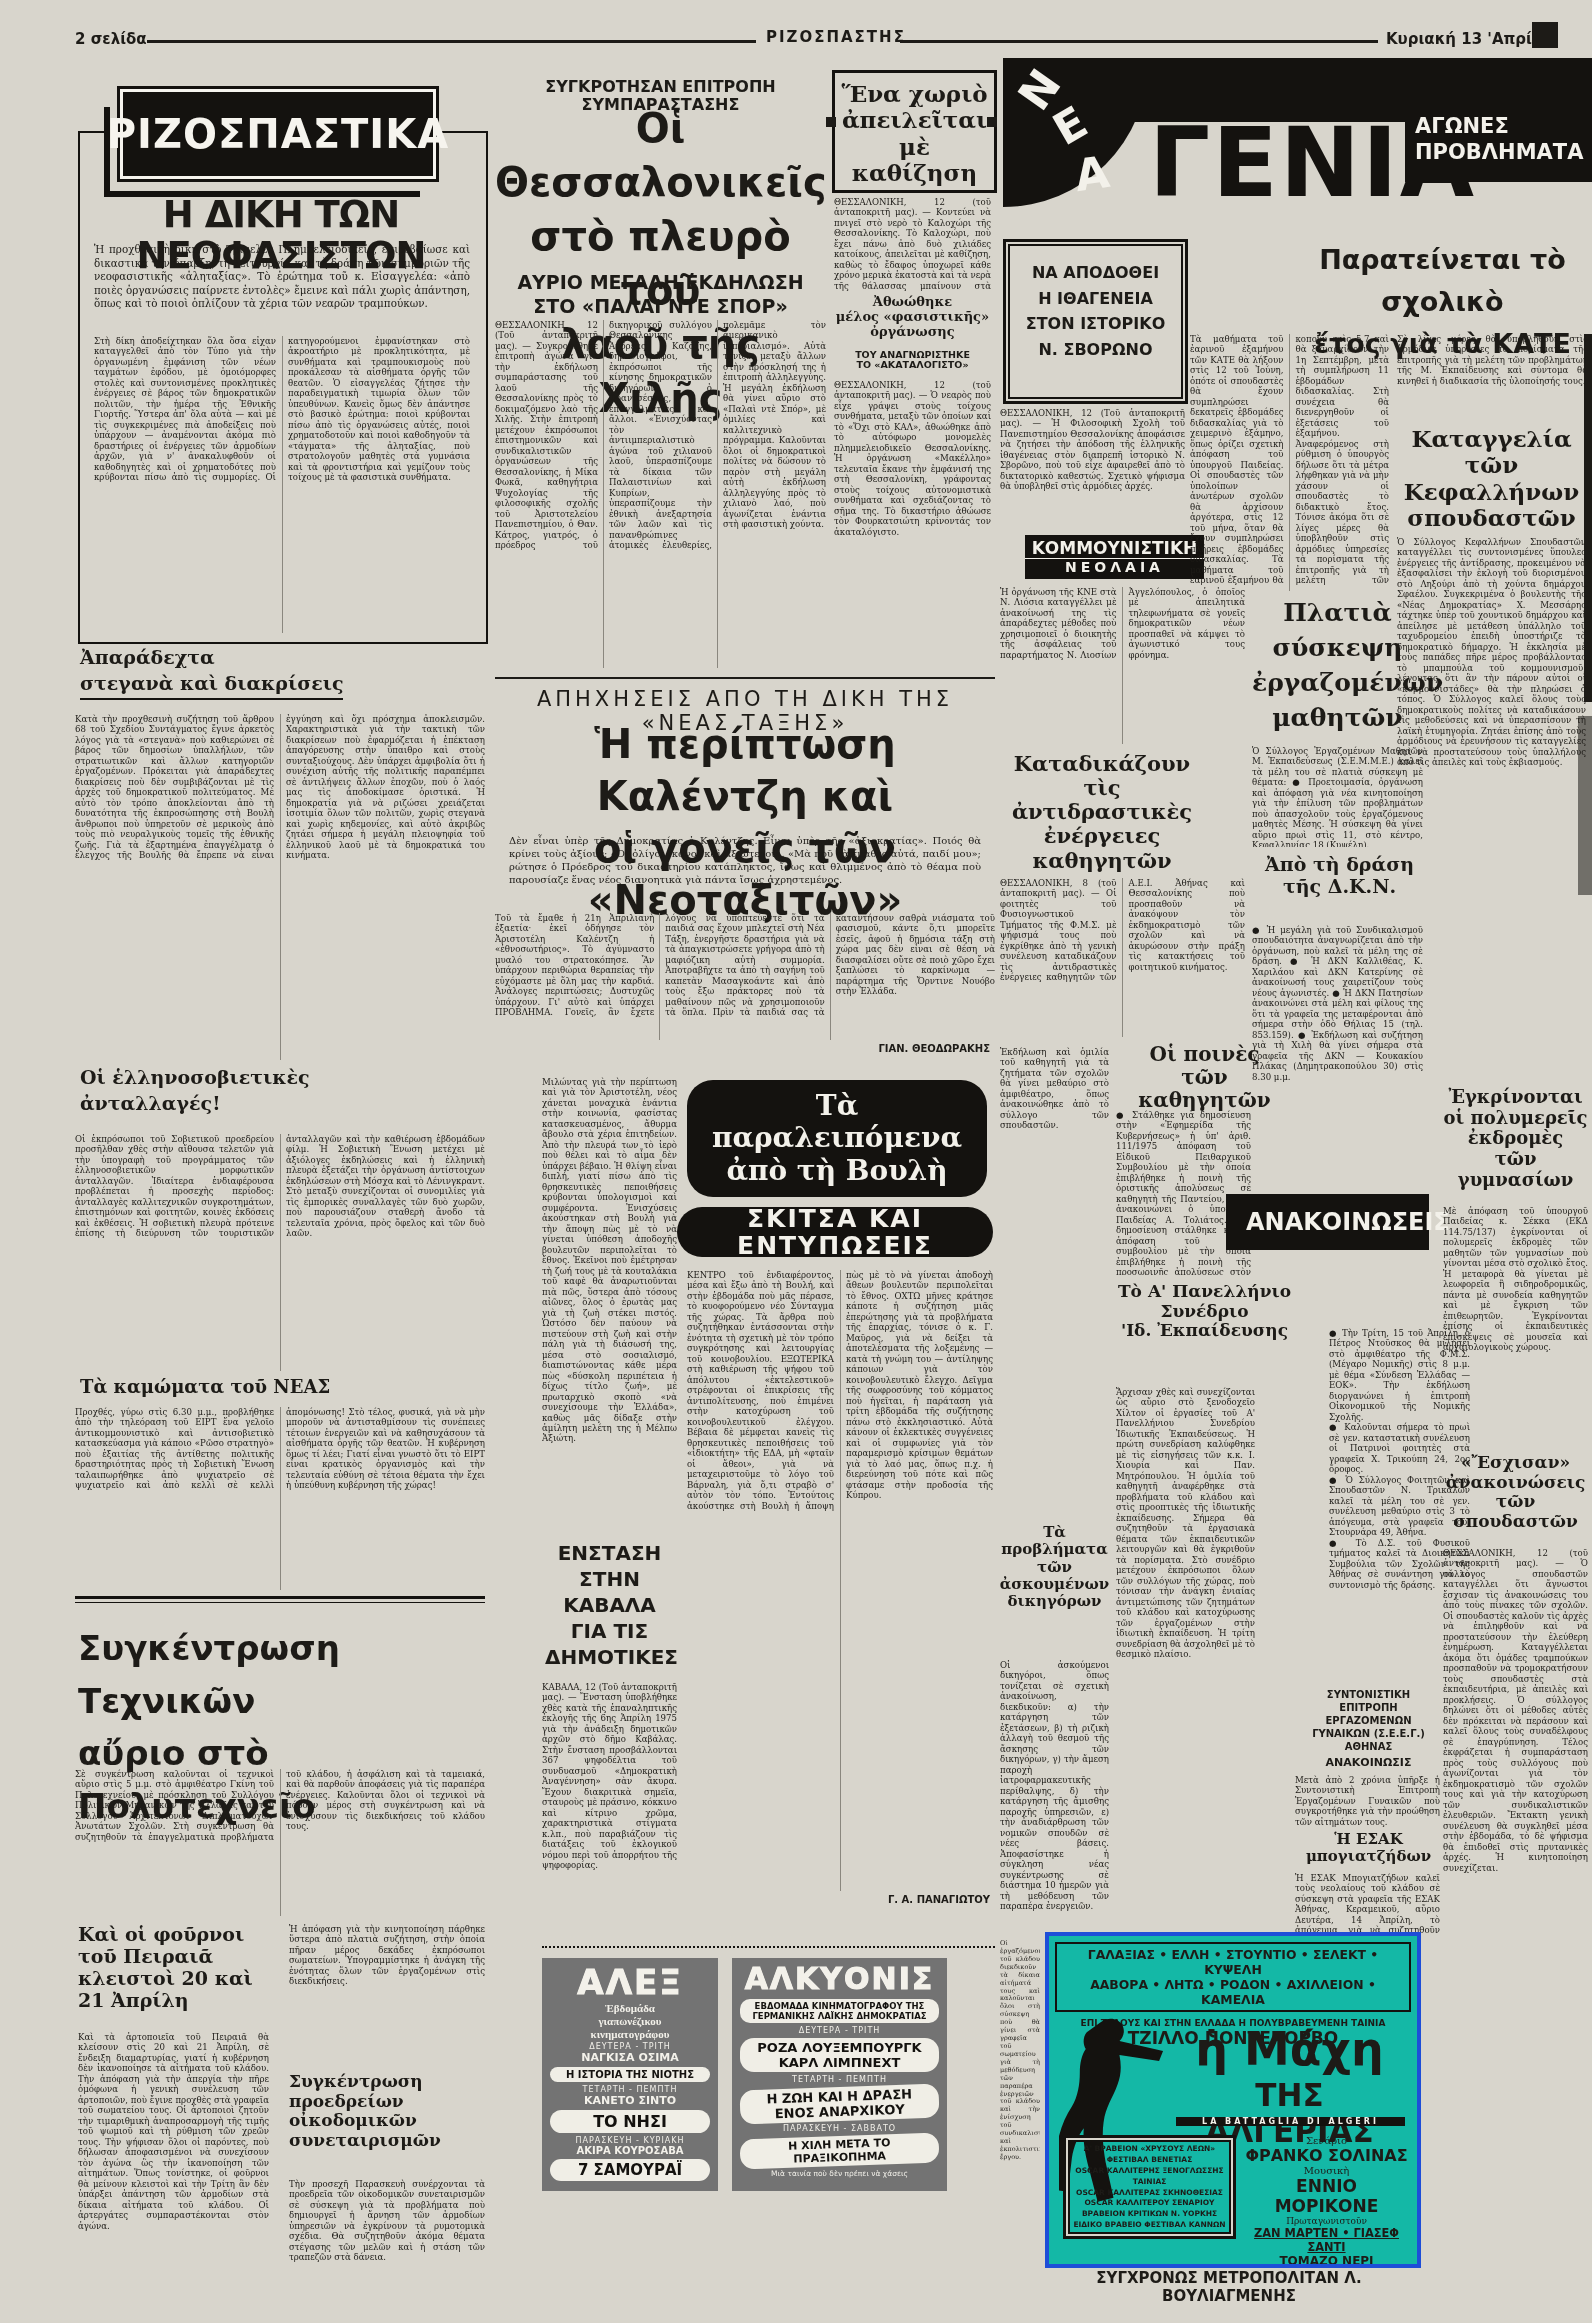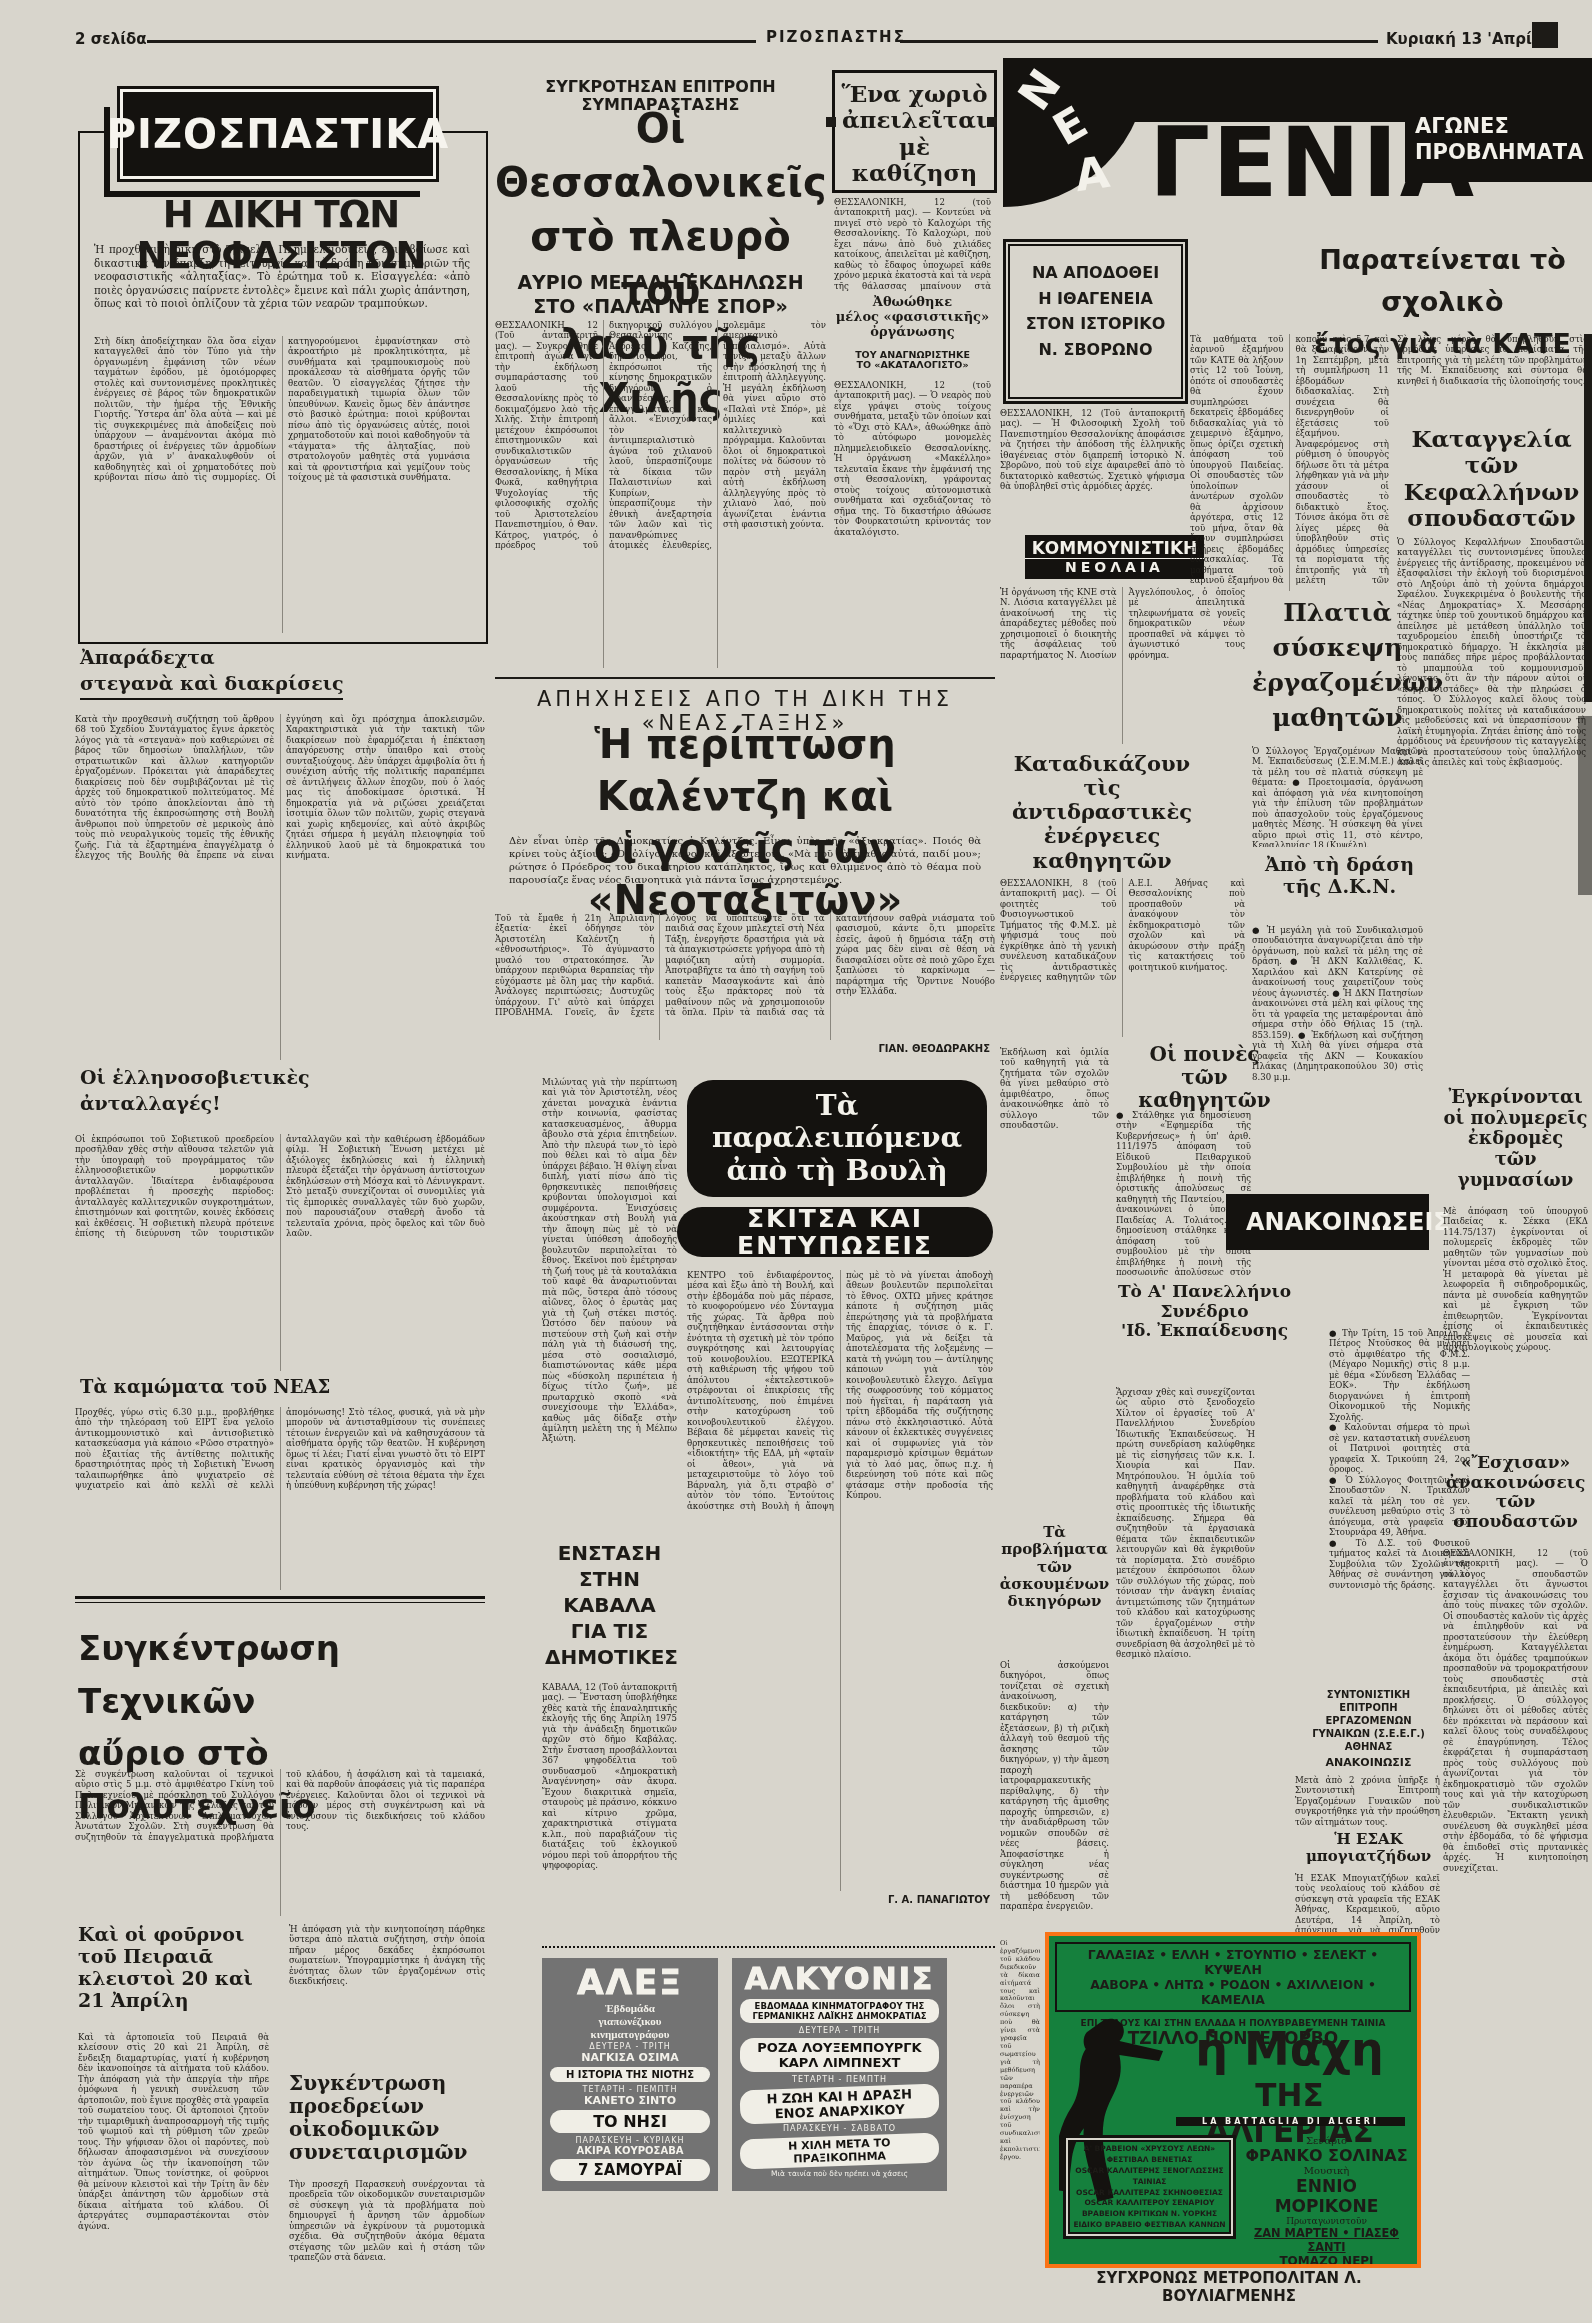--- a/index.html
+++ b/index.html
@@ -36,21 +36,21 @@
     font-family:"DejaVu Sans",sans-serif;font-weight:900;font-size:21px;line-height:1.25;color:#f3f1ea;background:#14120f;}
   
   .dblbox{border:3px solid #14120f;box-shadow:inset 0 0 0 2px #d8d5cc,inset 0 0 0 4px #14120f;}
   .round-black{background:#14120f;color:#f3f1ea;border-radius:26px;display:flex;align-items:center;justify-content:center;text-align:center;}
   
   .ad{background:#737373;color:#f3f1ea;text-align:center;overflow:hidden;font-family:"DejaVu Sans",sans-serif;}
   .ad .t{font-weight:900;font-size:34px;letter-spacing:2px;-webkit-text-stroke:1px #f3f1ea;color:#14120f;text-shadow:0 0 0 #f3f1ea;color:#f3f1ea;}
   .pill{background:#f0eee6;color:#14120f;border-radius:14px;margin:3px 8px;padding:2px 4px;font-weight:900;}
   .adsmall{font-size:8px;letter-spacing:1px;}
   
-  #alg{border:4px solid #f97316;background:#15803d;overflow:hidden;}
+  #alg{border:4px solid #1d4ed8;background:#14b8a6;overflow:hidden;}
   .aw{font-family:"DejaVu Sans",sans-serif;font-weight:bold;}
   .dots{border-top:2px dotted #14120f;}
   .byline{font-family:"DejaVu Sans",sans-serif;font-weight:bold;font-size:10px;text-align:right;}
 </style>
 </head>
 <body>
 
 <div id="page">
 
   <div class="abs hdr" style="left:75px;top:30px;">2 σελίδα</div>
@@ -82,21 +82,21 @@
   <div class="abs hs pre" style="left:78px;top:1622px;width:408px;font-size:34px;line-height:1.55;">Συγκέντρωση Τεχνικῶν
 αὔριο στὸ Πολυτεχνεῖο</div>
   <div class="abs bc bc2" style="left:75px;top:1769px;width:410px;height:147px;">Σὲ συγκέντρωση καλοῦνται οἱ τεχνικοὶ αὔριο στὶς 5 μ.μ. στὸ ἀμφιθέατρο Γκίνη τοῦ Πολυτεχνείου, μὲ πρόσκληση τοῦ Συλλόγου Πολιτικῶν Μηχανικῶν τῆς Ἑλλάδας καὶ τοῦ Συλλόγου Ἀρχιτεκτόνων Διπλωματούχων Ἀνωτάτων Σχολῶν. Στὴ συγκέντρωση θὰ συζητηθοῦν τὰ ἐπαγγελματικὰ προβλήματα τοῦ κλάδου, ἡ ἀσφάλιση καὶ τὰ ταμειακά, καὶ θὰ παρθοῦν ἀποφάσεις γιὰ τὶς παραπέρα ἐνέργειες. Καλοῦνται ὅλοι οἱ τεχνικοὶ νὰ πάρουν μέρος στὴ συγκέντρωση καὶ νὰ ἐνισχύσουν τὶς διεκδικήσεις τοῦ κλάδου τους.</div>
 
   <div class="abs hf pre" style="left:78px;top:1924px;width:195px;font-size:19px;">Καὶ οἱ φοῦρνοι
 τοῦ Πειραιᾶ
 κλειστοὶ 20 καὶ
 21 Ἀπρίλη</div>
   <div class="abs bc" style="left:78px;top:2032px;width:191px;height:285px;">Καὶ τὰ ἀρτοποιεῖα τοῦ Πειραιᾶ θὰ κλείσουν στὶς 20 καὶ 21 Ἀπρίλη, σὲ ἔνδειξη διαμαρτυρίας, γιατί ἡ κυβέρνηση δὲν ἱκανοποίησε τὰ αἰτήματα τοῦ κλάδου. Τὴν ἀπόφαση γιὰ τὴν ἀπεργία τὴν πῆρε ὁμόφωνα ἡ γενικὴ συνέλευση τῶν ἀρτοποιῶν, ποὺ ἔγινε προχθὲς στὰ γραφεῖα τοῦ σωματείου τους. Οἱ ἀρτοποιοὶ ζητοῦν τὴν τιμαριθμικὴ ἀναπροσαρμογὴ τῆς τιμῆς τοῦ ψωμιοῦ καὶ τὴ ρύθμιση τῶν χρεῶν τους. Τὴν ψήφισαν ὅλοι οἱ παρόντες, ποὺ δήλωσαν ἀποφασισμένοι νὰ συνεχίσουν τὸν ἀγώνα ὣς τὴν ἱκανοποίηση τῶν αἰτημάτων. Ὅπως τονίστηκε, οἱ φοῦρνοι θὰ μείνουν κλειστοὶ καὶ τὴν Τρίτη ἂν δὲν ὑπάρξει ἀπάντηση τῶν ἁρμοδίων στὰ δίκαια αἰτήματα τοῦ κλάδου. Οἱ ἀρτεργάτες συμπαραστέκονται στὸν ἀγώνα.</div>
   <div class="abs bc" style="left:289px;top:1924px;width:196px;height:141px;">Ἡ ἀπόφαση γιὰ τὴν κινητοποίηση πάρθηκε ὕστερα ἀπὸ πλατιὰ συζήτηση, στὴν ὁποία πῆραν μέρος δεκάδες ἐκπρόσωποι σωματείων. Ὑπογραμμίστηκε ἡ ἀνάγκη τῆς ἑνότητας ὅλων τῶν ἐργαζομένων στὶς διεκδικήσεις.</div>
-  <div class="abs hf pre" style="left:289px;top:2072px;width:196px;font-size:20px;">Συγκέντρωση
+  <div class="abs hf pre" style="left:289px;top:2072px;width:196px;font-size:17px;">Συγκέντρωση
 προεδρείων
 οἰκοδομικῶν
 συνεταιρισμῶν</div>
   <div class="abs bc" style="left:289px;top:2179px;width:196px;height:137px;">Τὴν προσεχῆ Παρασκευὴ συνέρχονται τὰ προεδρεῖα τῶν οἰκοδομικῶν συνεταιρισμῶν σὲ σύσκεψη γιὰ τὰ προβλήματα ποὺ δημιουργεῖ ἡ ἄρνηση τῶν ἁρμοδίων ὑπηρεσιῶν νὰ ἐγκρίνουν τὰ ρυμοτομικὰ σχέδια. Θὰ συζητηθοῦν ἀκόμα θέματα στέγασης τῶν μελῶν καὶ ἡ στάση τῶν τραπεζῶν στὰ δάνεια.</div>
 
   <div class="abs hs ctr" style="left:495px;top:78px;width:331px;font-size:16px;">ΣΥΓΚΡΟΤΗΣΑΝ ΕΠΙΤΡΟΠΗ ΣΥΜΠΑΡΑΣΤΑΣΗΣ</div>
   <div class="abs hs ctr pre" style="left:495px;top:101px;width:331px;font-size:40px;line-height:1.35;">Οἱ Θεσσαλονικεῖς
 στὸ πλευρὸ τοῦ
 λαοῦ τῆς Χιλῆς</div>
   <div class="abs hs ctr pre" style="left:495px;top:271px;width:331px;font-size:19px;line-height:1.25;">ΑΥΡΙΟ ΜΕΓΑΛΗ ΕΚΔΗΛΩΣΗ

